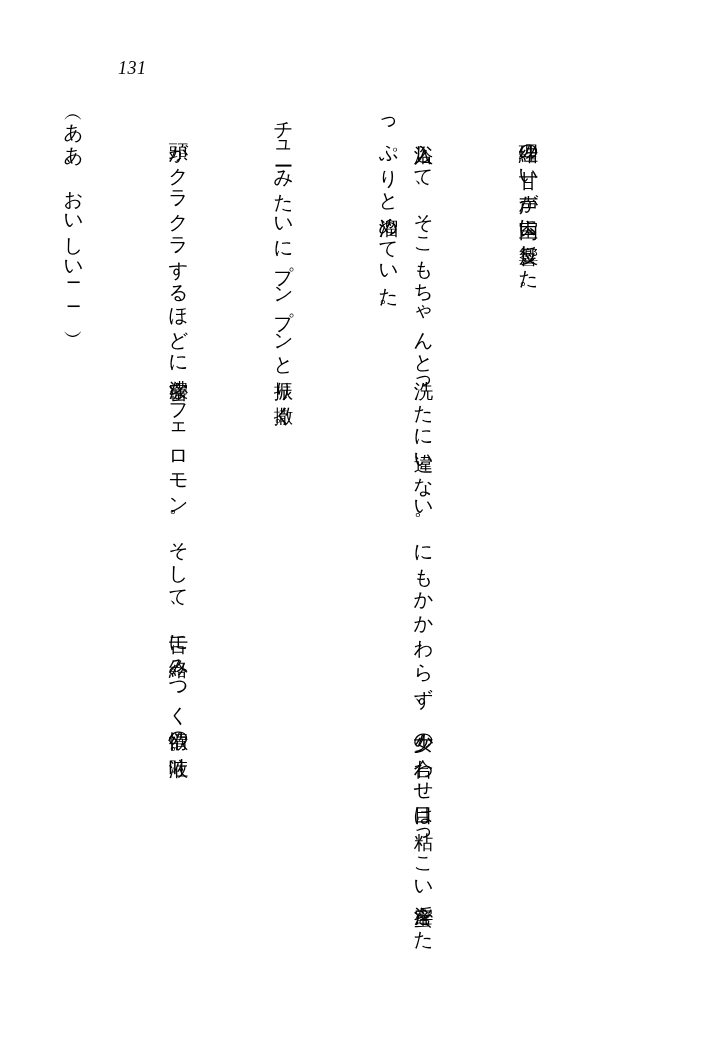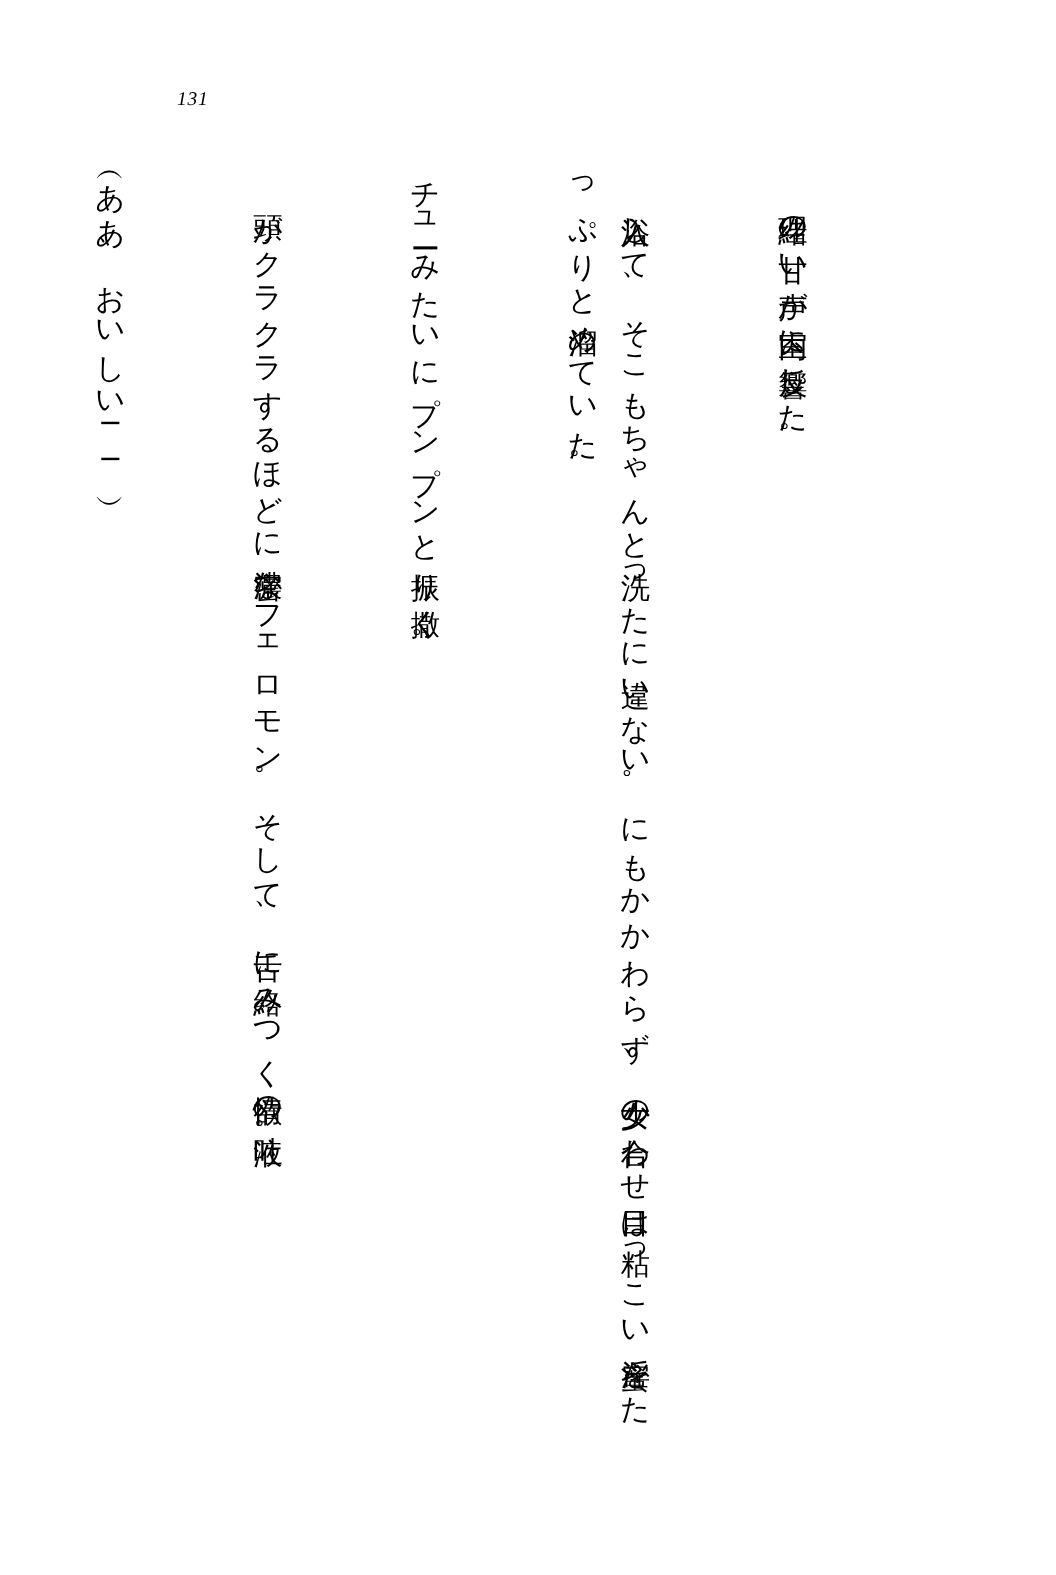--- a/index.html
+++ b/index.html
@@ -15,21 +15,21 @@
     overflow: hidden;
     font-family: "Liberation Serif", "DejaVu Serif", serif;
     color: #000000;
   }
   .page-number {
     position: absolute;
     left: 118px;
     top: 58px;
     font-family: "Liberation Serif", "DejaVu Serif", serif;
     font-style: italic;
-    font-size: 13px;
+    font-size: 18px;
     letter-spacing: 0.5px;
     color: #000;
   }
   .body-text {
     position: absolute;
     top: 108px;
     left: 70px;
     right: 88px;
     height: 832px;
     writing-mode: vertical-rl;

